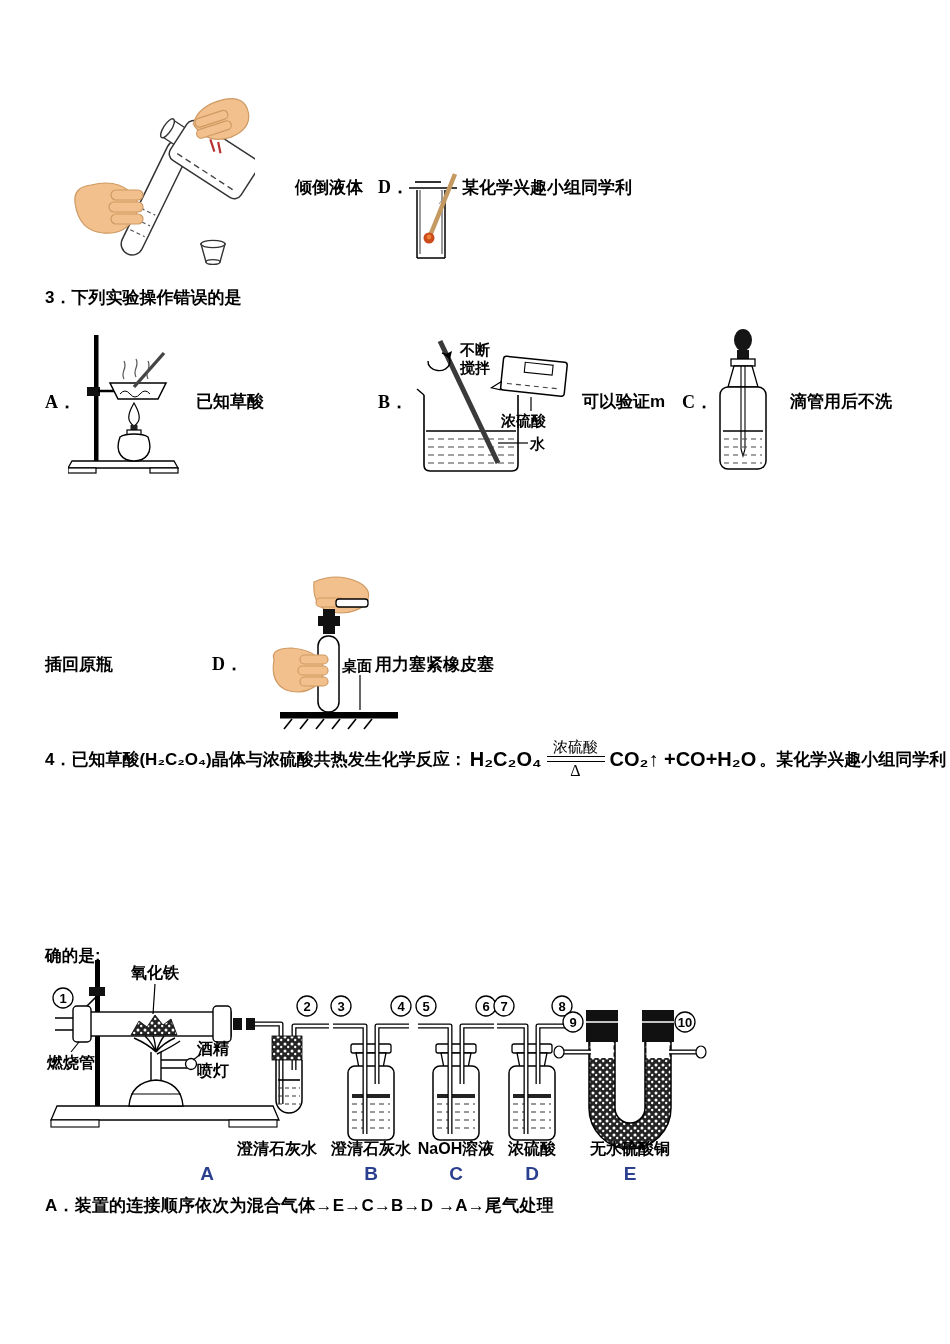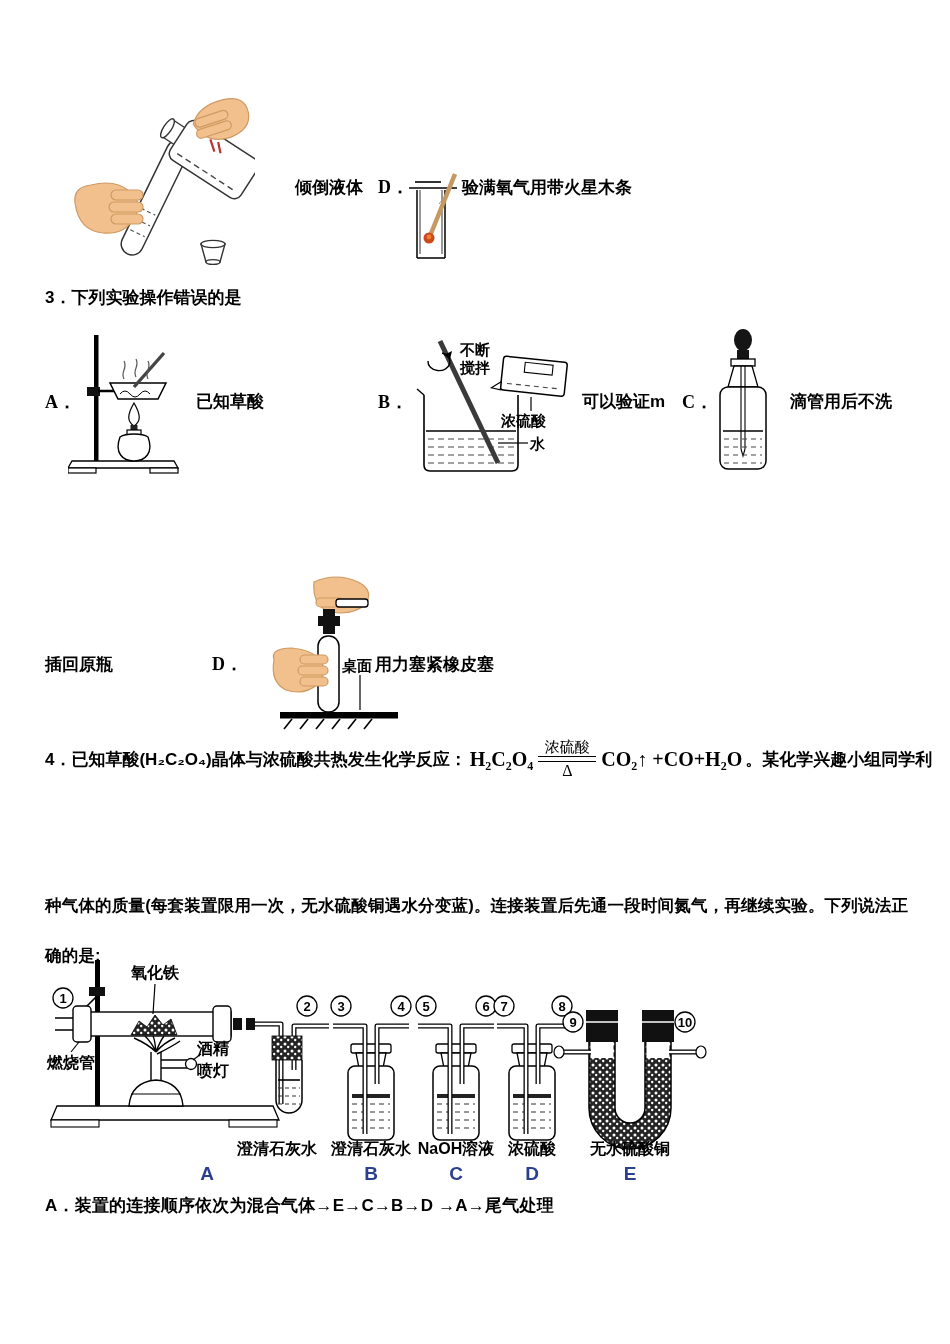--- a/index.html
+++ b/index.html
@@ -4,21 +4,21 @@
 <style>
   html,body{margin:0;padding:0;background:#fff;}
   #page{position:relative;width:950px;height:1268px;background:#fff;overflow:hidden;
         font-family:"Liberation Sans","DejaVu Sans",sans-serif;color:#000;}
   .t{position:absolute;font-weight:bold;font-size:17px;white-space:nowrap;color:#000;}
   .serif{font-family:"Liberation Serif","DejaVu Serif",serif;}
   .fig{position:absolute;}
   svg text{font-family:"Liberation Sans","DejaVu Sans",sans-serif;}
   .eqrow{position:absolute;left:45px;top:732px;display:flex;align-items:center;white-space:nowrap;}
   .eqrow .stem{font-weight:bold;font-size:17px;}
-  .fml{font-family:Liberation Serif, serif;font-size:20px;margin:16px 3px;}
+  .fml{font-family:Liberation Sans, sans-serif;font-size:20px;margin:16px 3px;}
   .eqstack{display:inline-flex;flex-direction:column;align-items:center;margin:0 2px;
            font-family:"Liberation Serif","DejaVu Serif",serif;}
   .eqstack .cond{font-size:15px;line-height:17px;}
   .eqstack .rule{width:100%;min-width:58px;height:6px;border-top:1.6px solid #000;border-bottom:1.6px solid #000;box-sizing:border-box;}
   .eqstack .delta{font-size:16px;line-height:18px;}
   .para{position:absolute;left:45px;font-weight:bold;font-size:16.5px;white-space:nowrap;letter-spacing:0.2px;}
 </style>
 </head>
 <body>
 
@@ -68,21 +68,21 @@
     <path d="M10,14 H36" stroke="#000" stroke-width="1.6" fill="none"></path>
     <path d="M4,20 H52" stroke="#000" stroke-width="1.6" fill="none"></path>
     <path d="M12,22 V90 M40,22 V90 M12,90 H40" stroke="#000" stroke-width="1.5" fill="none"></path>
     <path d="M15,22 V86 M37,22 V86" stroke="#000" stroke-width="0.8" fill="none"></path>
     <line x1="50" y1="6" x2="25" y2="68" stroke="#c49a62" stroke-width="4.5"></line>
     <circle cx="24" cy="70" r="5.5" fill="#cc4a1c"></circle>
     <circle cx="24" cy="69" r="2.4" fill="#ef7e35"></circle>
     <path d="M34,36 q6,-6 2,-14" stroke="#999" stroke-width="1" fill="none"></path>
   </svg>
 
-  <span class="t" style="left:462px;top:176px">验满氧气用带火星木条</span>
+  <span class="t" style="left:462px;top:176px">某化学兴趣小组同学利</span>
 
   <span class="t" style="left:45px;top:286px">3．下列实验操作错误的是</span>
 
   <span class="t serif" style="left:45px;top:390px;font-size:18px">A．</span>
 
   <svg class="fig" style="left:68px;top:333px" width="130" height="142" viewBox="0 0 130 142">
     <rect x="26" y="2" width="4.5" height="126" fill="#000"></rect>
     <path d="M4,128 H106 L110,135 H0 Z" fill="#fff" stroke="#000" stroke-width="1.3"></path>
     <rect x="0" y="135" width="28" height="5" fill="#fff" stroke="#000" stroke-width="1.2"></rect>
     <rect x="82" y="135" width="28" height="5" fill="#fff" stroke="#000" stroke-width="1.2"></rect>
@@ -188,21 +188,20 @@
     <span class="fml" style="font-weight:bold">H₂C₂O₄</span>
     <span class="eqstack">
       <span class="cond">浓硫酸</span>
       <span class="rule"></span>
       <span class="delta">Δ</span>
     </span>
     <span class="fml" style="font-weight:bold">CO₂↑ +CO+H₂O</span>
     <span class="stem">。某化学兴趣小组同学利</span>
   </div>
 
-  <div class="para" style="top:895px">种气体的质量(每套装置限用一次，无水硫酸铜遇水分变蓝)。连接装置后先通一段时间氮气，再继续实验。下列说法正</div>
   <div class="para" style="top:945px">确的是:</div>
 
   <svg class="fig" style="left:45px;top:958px" width="870" height="235" viewBox="0 0 870 235">
     <defs>
       <pattern id="sp" width="7" height="7" patternUnits="userSpaceOnUse">
         <rect width="7" height="7" fill="#242424"></rect>
         <circle cx="2" cy="2" r="1.5" fill="#fff"></circle>
         <circle cx="5.2" cy="5" r="1.2" fill="#fff"></circle>
       </pattern>
     </defs>

